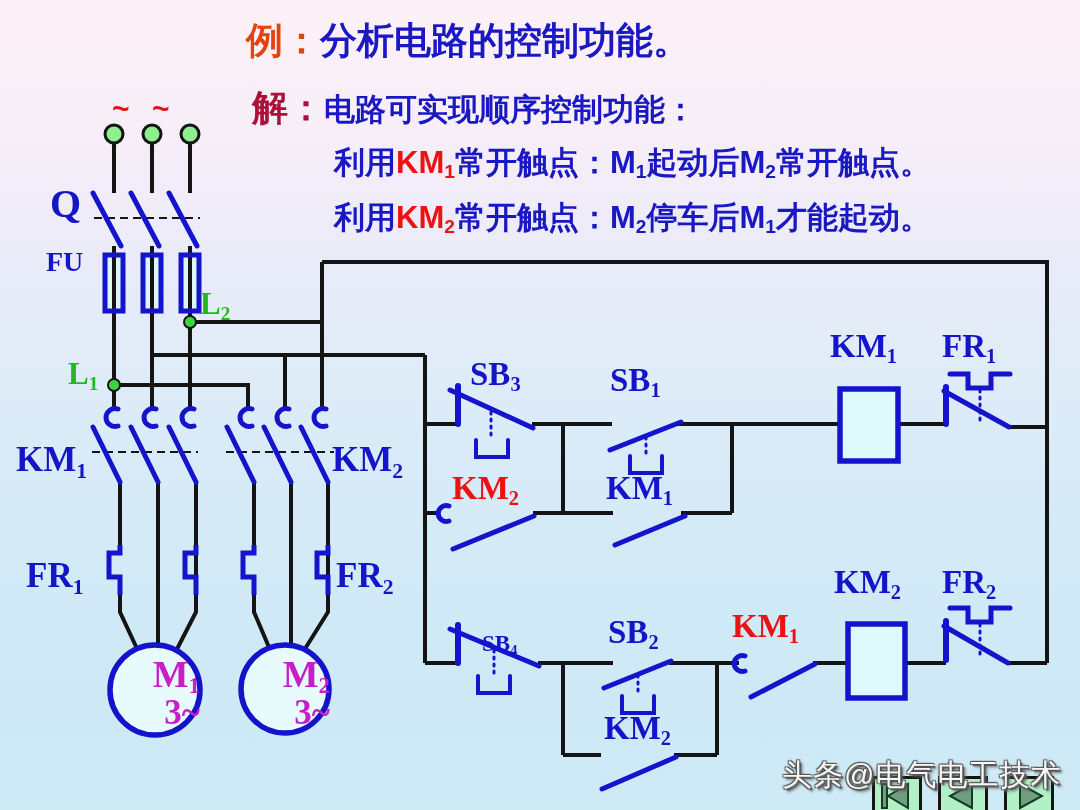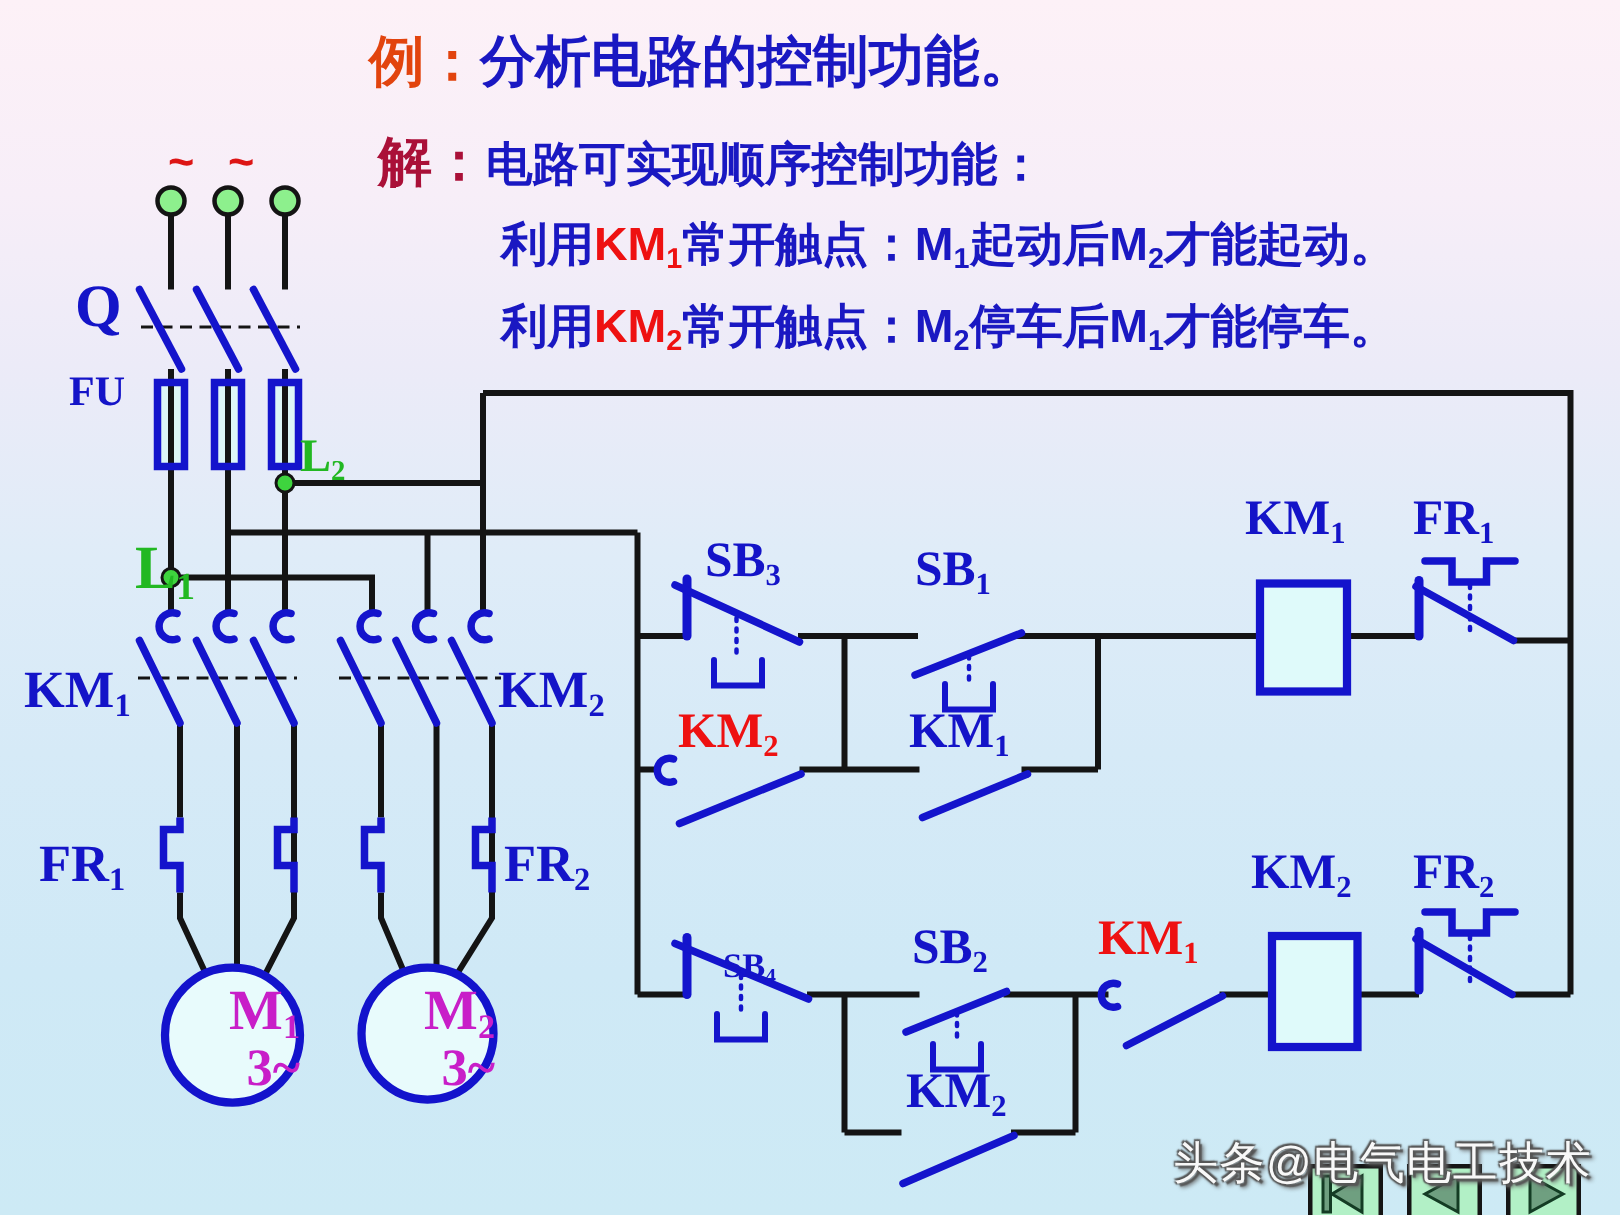--- a/index.html
+++ b/index.html
@@ -206,34 +206,34 @@
 
   <div class="hline" style="left:246px;top:16px;font-size:37px;">
     <span class="t-orange">例：</span><span class="blue">分析电路的控制功能。</span>
   </div>
 
   <div class="hline" style="left:252px;top:84px;font-size:31px;">
     <span class="t-crimson" style="font-size:36px;">解：</span><span class="blue">电路可实现顺序控制功能：</span>
   </div>
 
   <div class="hline" style="left:334px;top:142px;font-size:31px;">
-    <span class="blue">利用</span><span class="red">KM</span><span class="red sub">1</span><span class="blue">常开触点：M</span><span class="blue sub">1</span><span class="blue">起动后M</span><span class="blue sub">2</span><span class="blue">才能起动。</span>
+    <span class="blue">利用</span><span class="red">KM</span><span class="red sub">1</span><span class="blue">常开触点：M</span><span class="blue sub">1</span><span class="blue">起动后M</span><span class="blue sub">2</span><span class="blue">常开触点。</span>
   </div>
 
   <div class="hline" style="left:334px;top:197px;font-size:31px;">
-    <span class="blue">利用</span><span class="red">KM</span><span class="red sub">2</span><span class="blue">常开触点：M</span><span class="blue sub">2</span><span class="blue">停车后M</span><span class="blue sub">1</span><span class="blue">才能停车。</span>
+    <span class="blue">利用</span><span class="red">KM</span><span class="red sub">2</span><span class="blue">常开触点：M</span><span class="blue sub">2</span><span class="blue">停车后M</span><span class="blue sub">1</span><span class="blue">才能起动。</span>
   </div>
 
   <div class="clabel tilde" style="left:112px;top:94px;font-size:30px;"><span>~</span></div>
   <div class="clabel tilde" style="left:152px;top:94px;font-size:30px;"><span>~</span></div>
 
   <div class="clabel" style="left:50px;top:184px;font-size:40px;"><span>Q</span></div>
   <div class="clabel" style="left:46px;top:248px;font-size:28px;"><span>FU</span></div>
   <div class="clabel green" style="left:200px;top:288px;font-size:31px;"><span>L</span><span class="sub">2</span></div>
-  <div class="clabel green" style="left:68px;top:358px;font-size:41px;margin-left:22px;"><span>L</span><span class="sub">1</span></div>
+  <div class="clabel green" style="left:68px;top:358px;font-size:31px;"><span>L</span><span class="sub">1</span></div>
 
   <div class="clabel" style="left:16px;top:442px;font-size:35px;"><span>KM</span><span class="sub">1</span></div>
   <div class="clabel" style="left:332px;top:442px;font-size:35px;"><span>KM</span><span class="sub">2</span></div>
   <div class="clabel" style="left:26px;top:558px;font-size:35px;"><span>FR</span><span class="sub">1</span></div>
   <div class="clabel" style="left:336px;top:558px;font-size:35px;"><span>FR</span><span class="sub">2</span></div>
 
   <div class="motor-label" style="left:110px;top:656px;font-size:38px;">
     <div><span>M</span><span class="sub">1</span></div>
     <div style="font-size:35px;">3~</div>
   </div>

